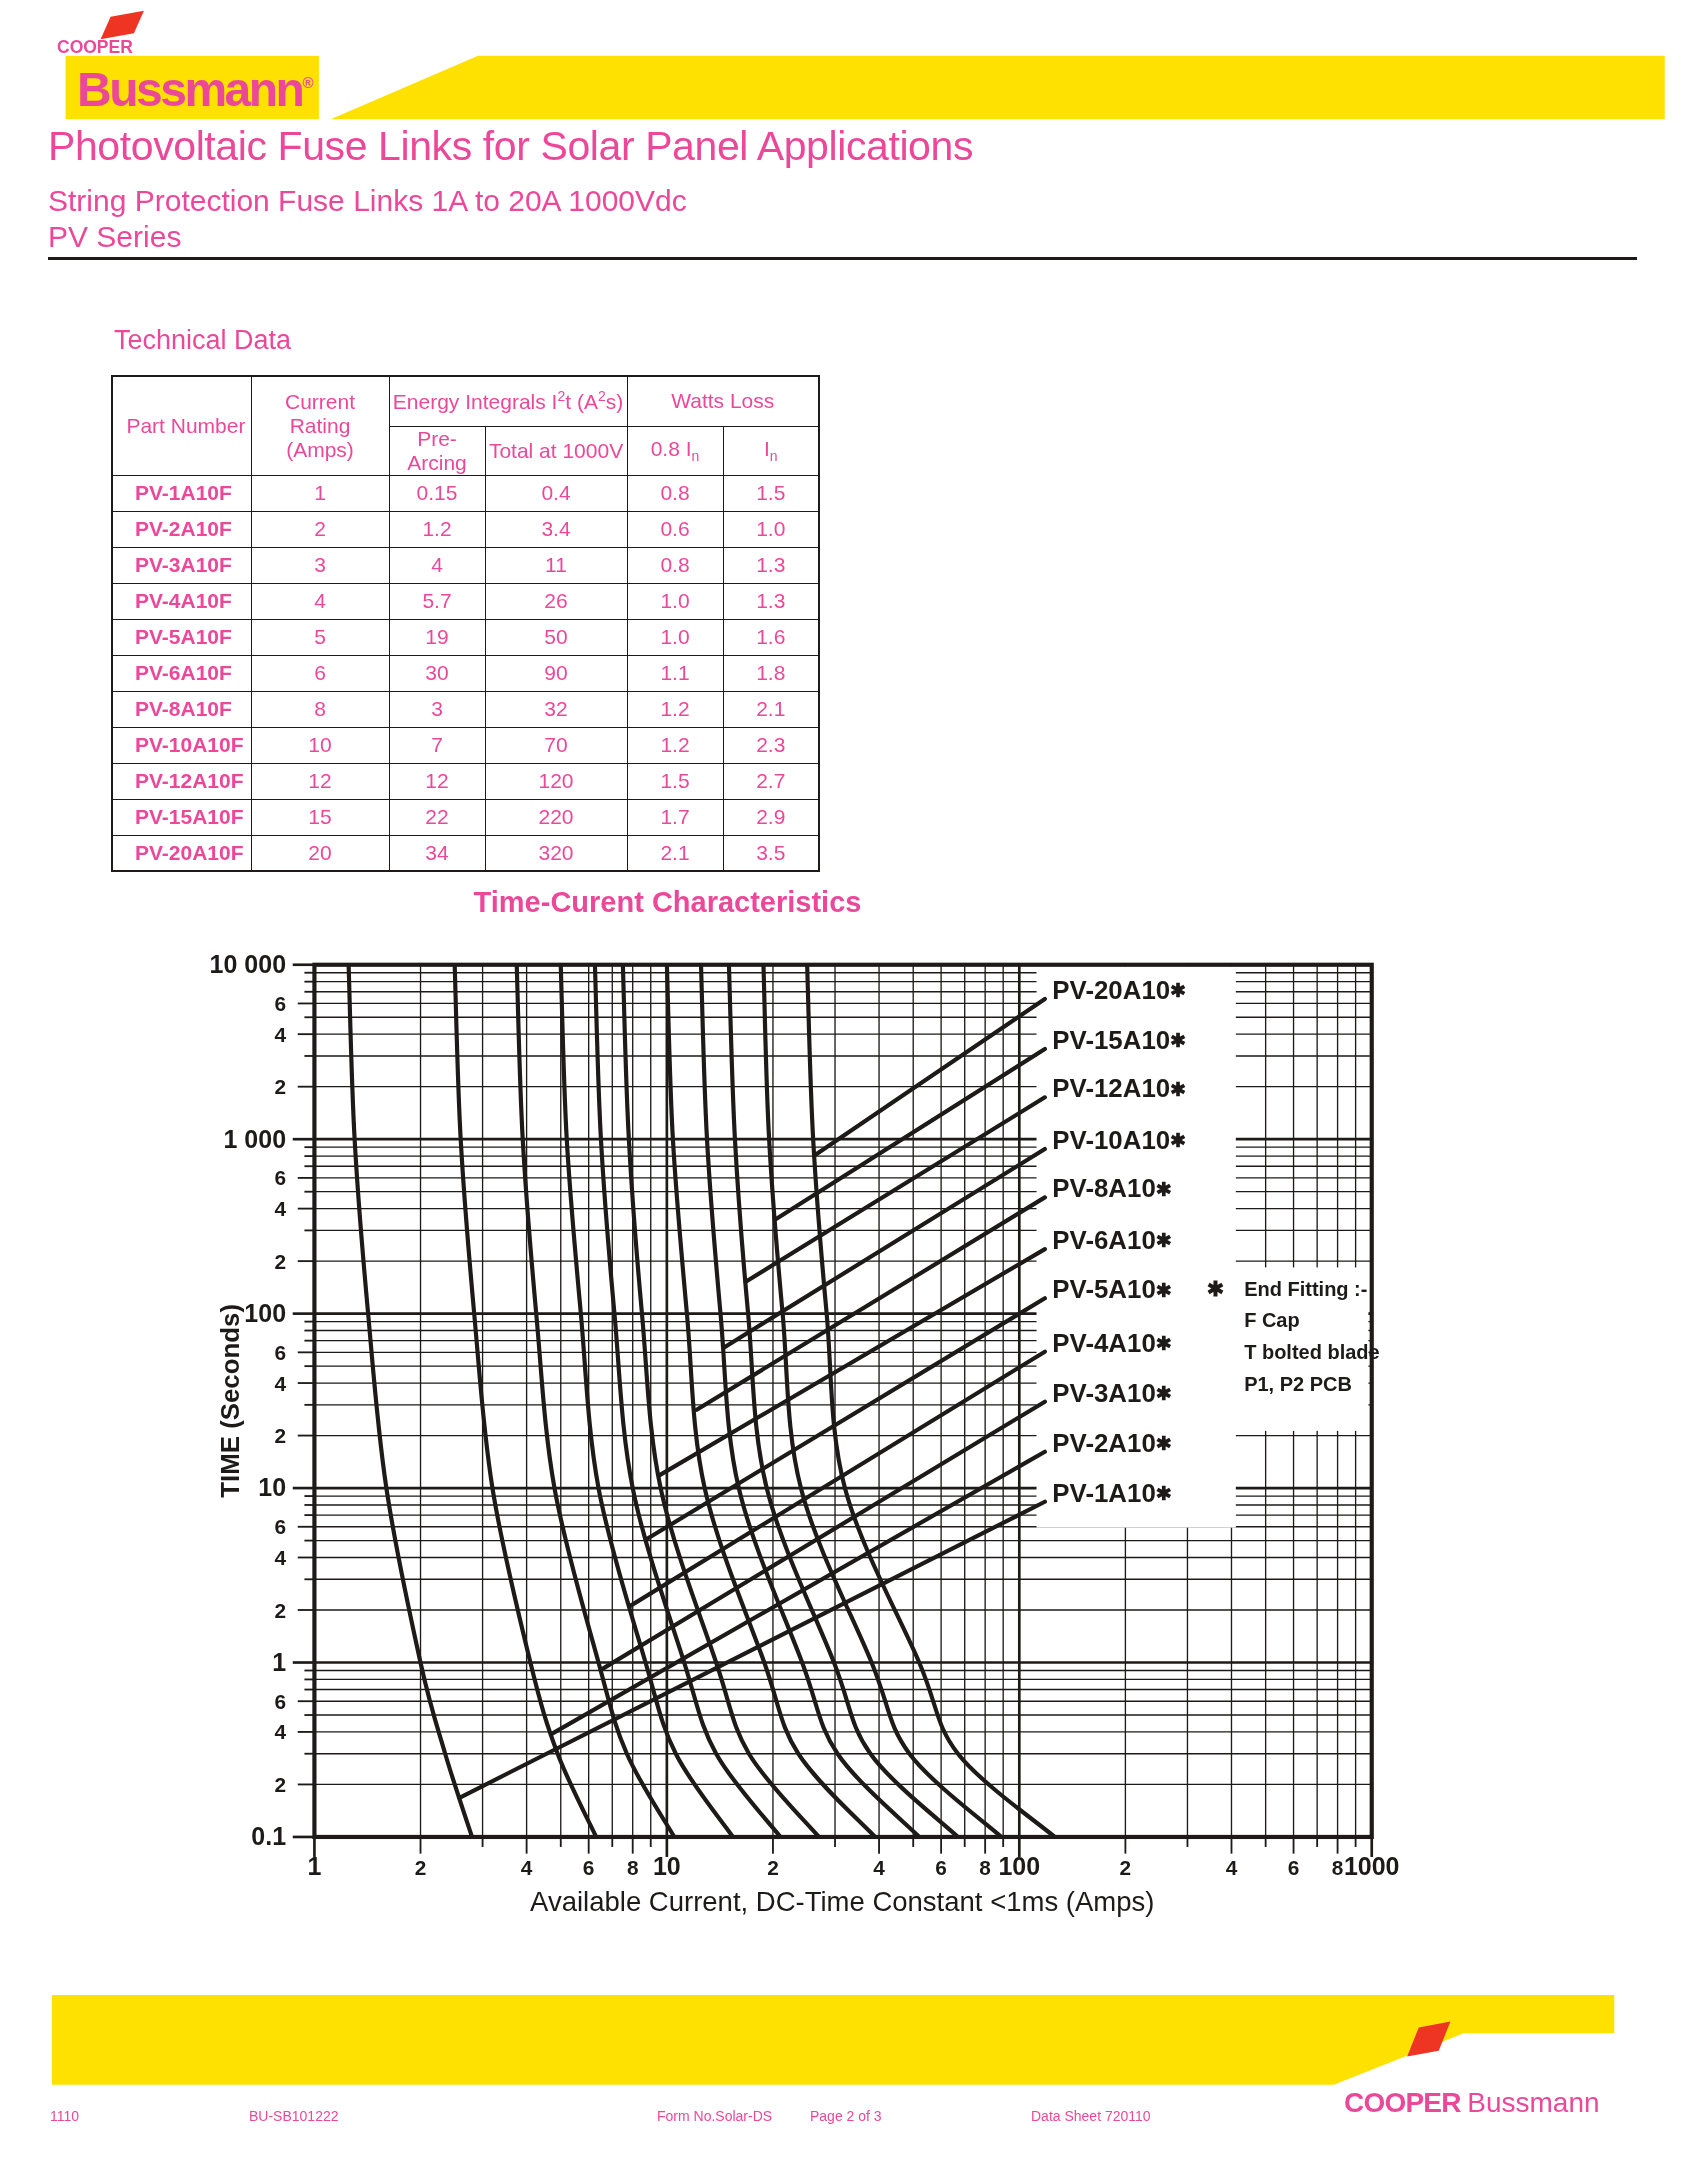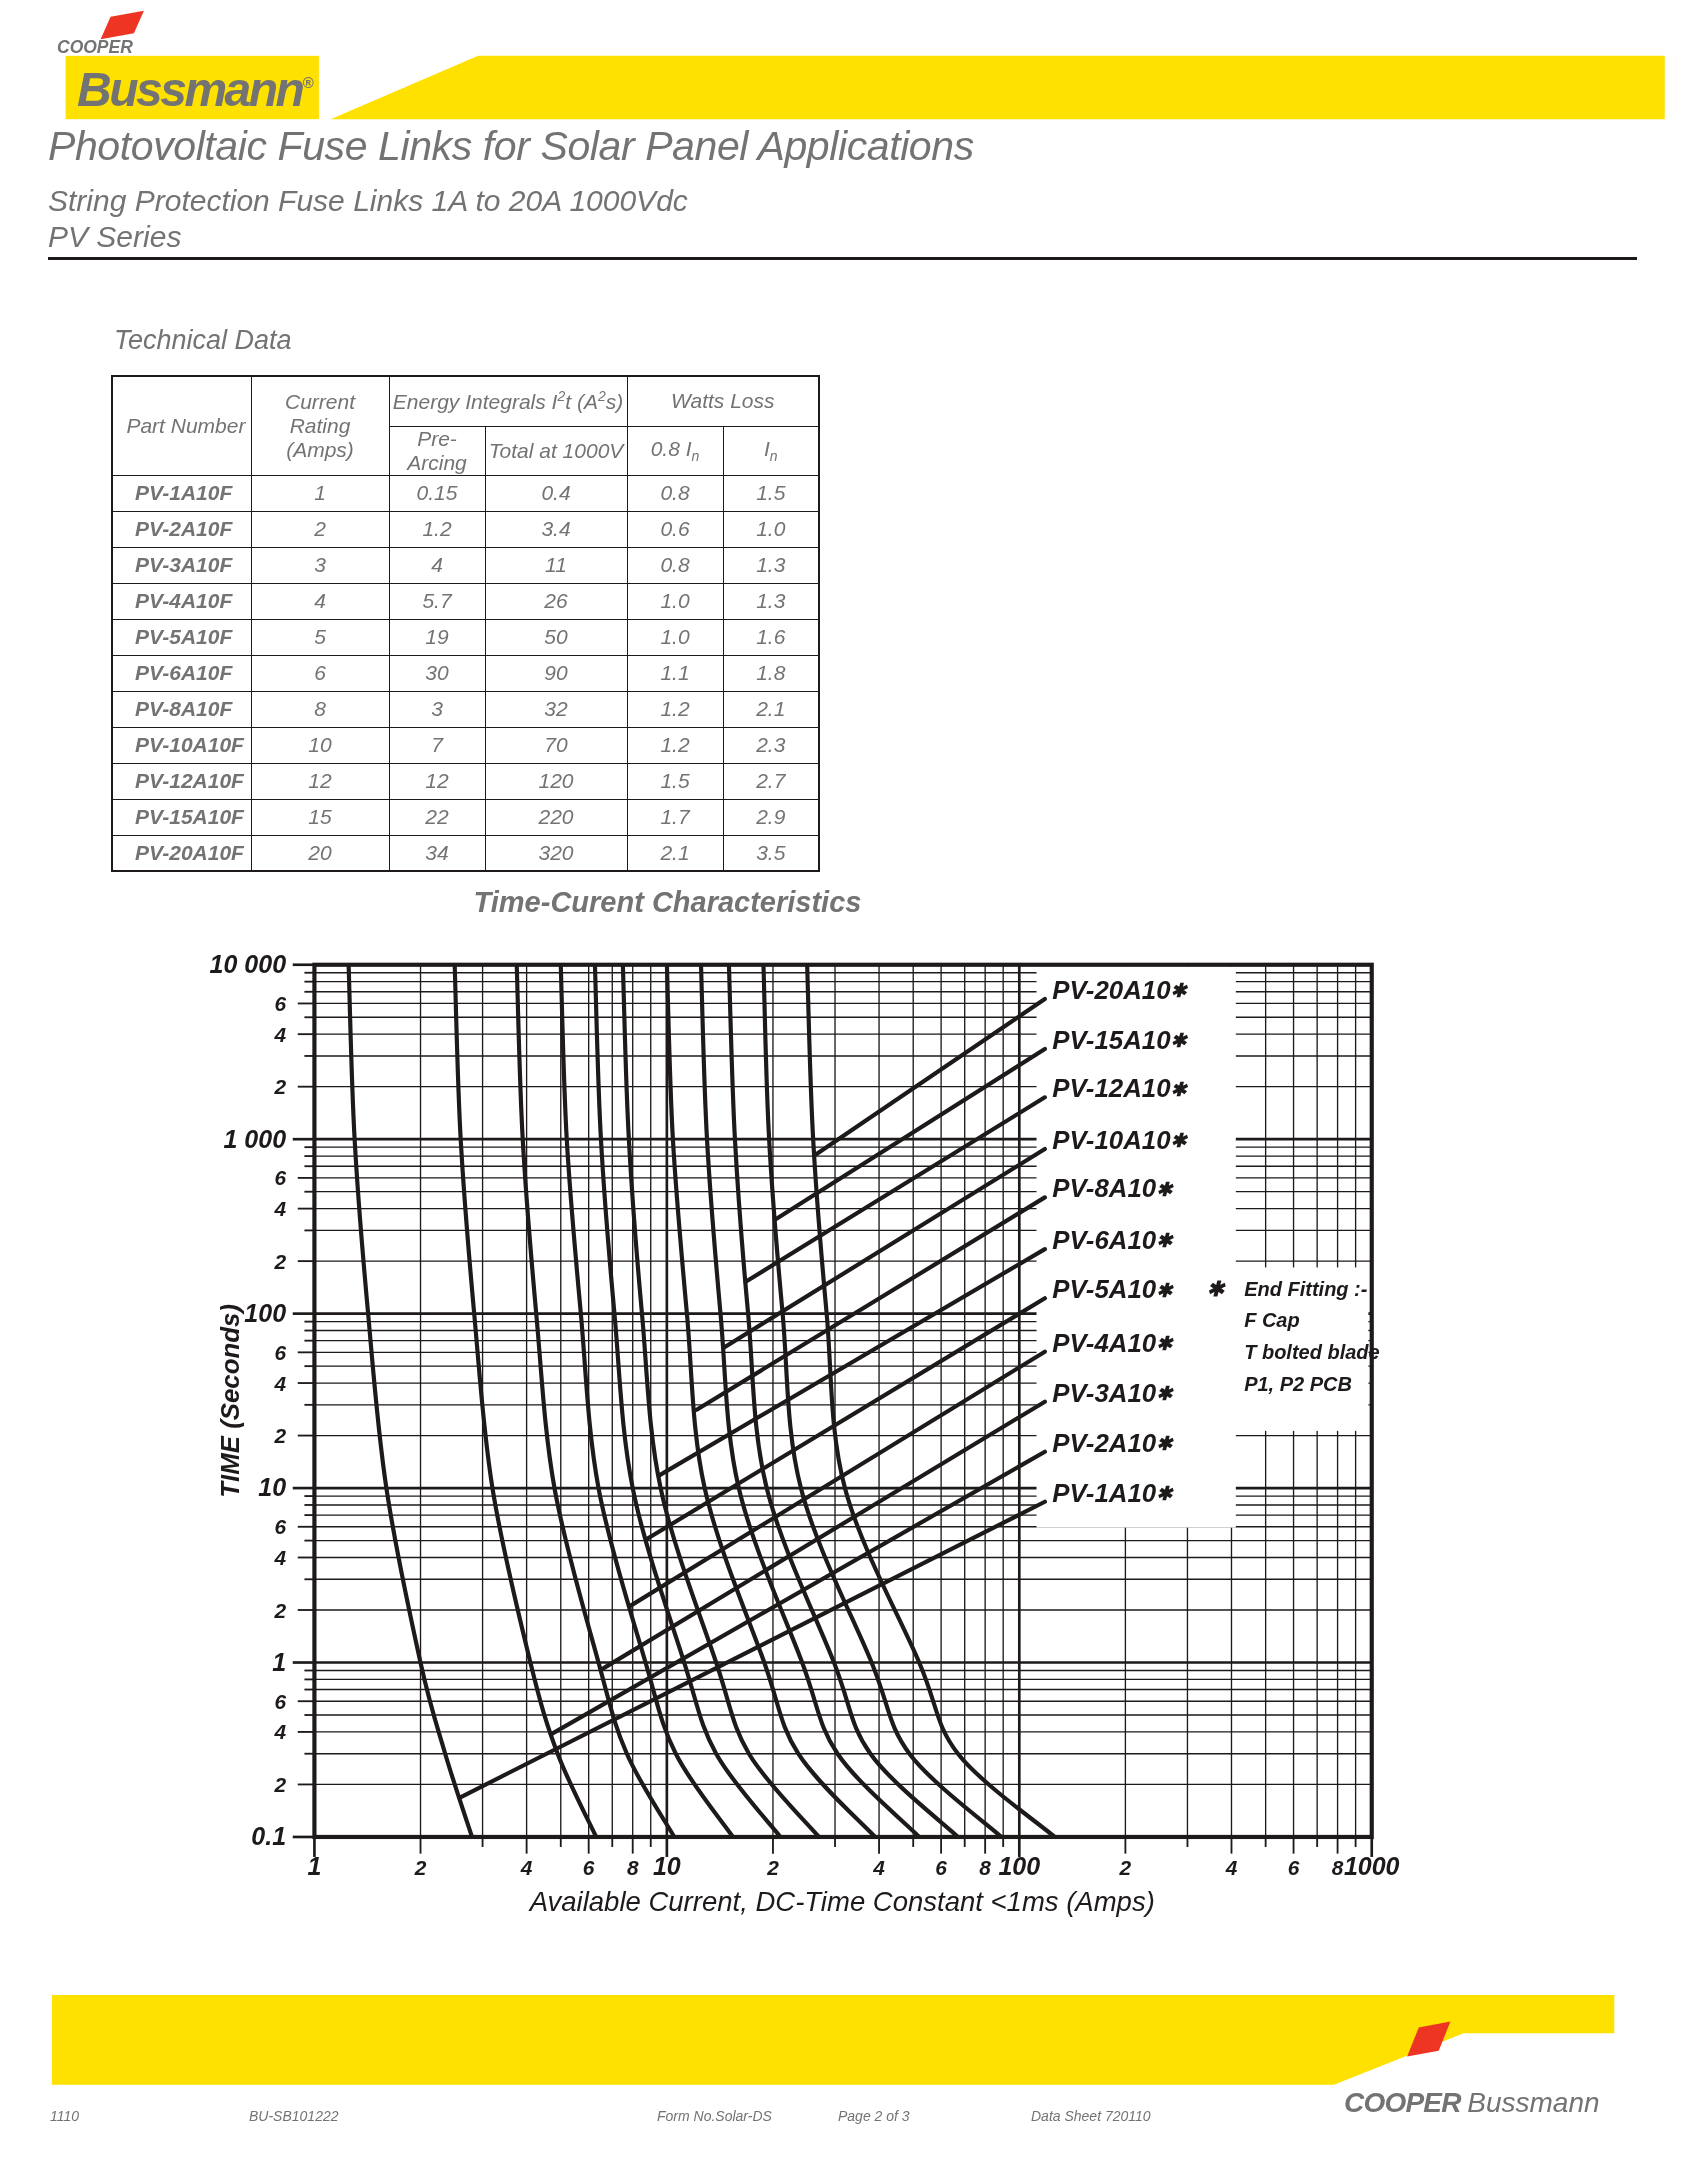--- a/index.html
+++ b/index.html
@@ -1,17 +1,17 @@
 <!DOCTYPE html>
 <html style="--yellow: #FFE100; --red: #EE3524;font-size:13.3px"><head>
 <meta charset="utf-8">
 <style>
   html,body{margin:0;padding:0;background:#888;}
   .page{position:relative;width:1687px;height:2183px;background:#fff;overflow:hidden;
-        font-family:"Liberation Sans",sans-serif;color:#737373;font-style:italic;}
+        font-family:"Liberation Sans",sans-serif;color:#ec4899;}
   .abs{position:absolute;}
   svg{display:block;}
   
   .band-fill{fill:var(--yellow);}
   .red-fill{fill:var(--red);}
   .cooper-txt{font-weight:800;font-size:17.5px;letter-spacing:0px;}
   .bussmann-logo{font-weight:700;font-size:48px;letter-spacing:-2.5px;}
   .bussmann-logo .reg{font-size:15px;vertical-align:18.3px;letter-spacing:0;}
   .doc-title{left:48px;top:123px;font-size:41px;font-weight:500;letter-spacing:-0.4px;}
   .doc-sub{left:48px;top:184px;font-size:30px;font-weight:400;}
@@ -426,17 +426,17 @@
     </svg>
 
   <svg class="abs" style="left:0;top:1985px" width="1687" height="198" viewBox="0 0 2023 238">
     <polygon points="60,12 1938,12 1938,58 1757,58 1601,120 60,120" class="band-fill"></polygon>
     <polygon points="1689,86 1727,79 1741,44 1703,51" class="red-fill"></polygon>
   </svg>
   <div class="abs foot-logo"><span class="c">COOPER</span><span class="b">Bussmann</span></div>
   <div class="abs foot-small" style="left:50px">1110</div>
   <div class="abs foot-small" style="left:249px">BU-SB101222</div>
   <div class="abs foot-small" style="left:657px">Form No.Solar-DS</div>
-  <div class="abs foot-small" style="left:838px">Page 2 of 3</div>
+  <div class="abs foot-small" style="left:810px">Page 2 of 3</div>
   <div class="abs foot-small" style="left:1031px">Data Sheet 720110</div>
 
 </div>
 
 
 </body></html>

